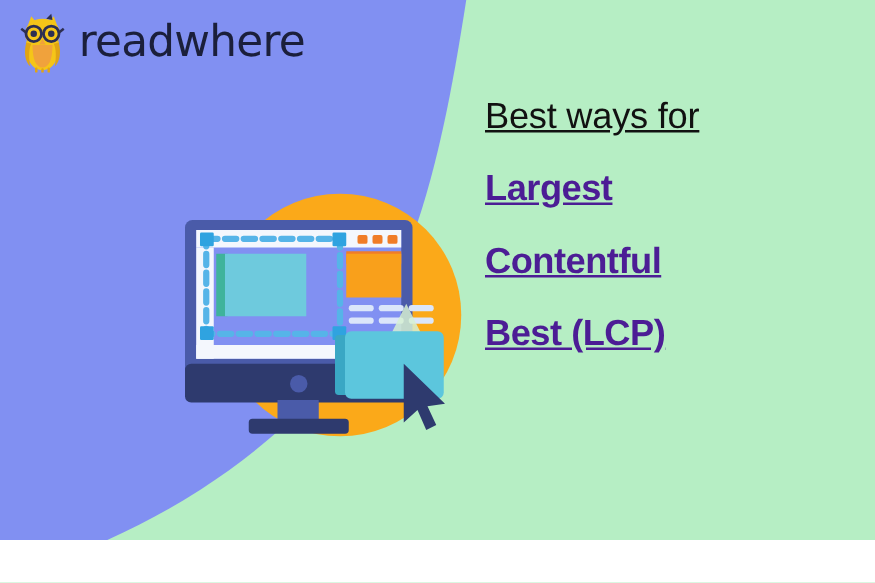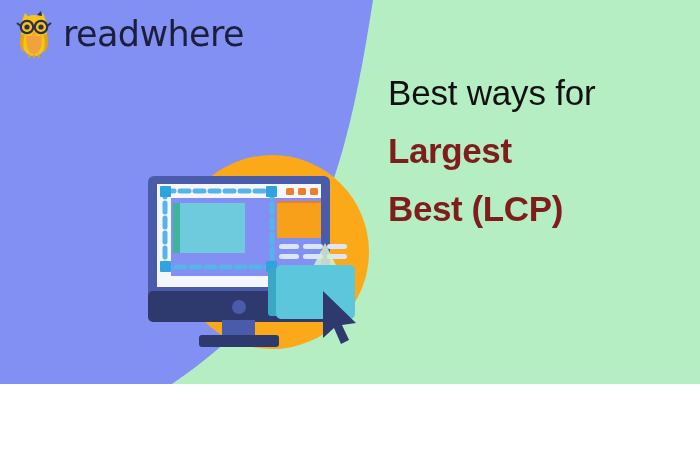--- a/index.html
+++ b/index.html
@@ -3,21 +3,21 @@
 <meta charset="utf-8">
 <style>
   html, body {
     margin: 0;
     padding: 0;
     background: #ffffff;
   }
   #poster {
     position: relative;
     width: 700px;
-    height: 384px;
+    height: 432px;
     overflow: hidden;
     font-family: "Liberation Sans", sans-serif;
     background: #b6eec4;
   }
   .layer {
     position: absolute;
     top: 0; left: 0;
     width: 700px;
     height: 466px;
   }
@@ -44,31 +44,32 @@
   
   #headline {
     position: absolute;
     left: 388px;
     top: 64px;
     width: 300px;
     z-index: 40;
   }
   .hl-line {
     font-family: "Liberation Sans", sans-serif;
-    font-size: 35px;
+    font-size: 29px;
     line-height: 58px;
     white-space: nowrap;
+    text-decoration: underline;
   }
   .hl-line.plain {
     color: #111111;
     font-weight: 400;
     letter-spacing: -0.2px;
   }
   .hl-line.accent {
-    color: #7f1d1d;
+    color: #4c1d95;
     font-weight: 700;
     letter-spacing: -0.4px;
   }
   
   #illustration {
     position: absolute;
     left: 0; top: 0;
     width: 700px; height: 466px;
     z-index: 30;
     pointer-events: none;
@@ -162,16 +163,17 @@
       <path d="M22,21 L19.5,25.5 L24.5,25.5 Z" fill="#f0a23c"></path>
 
       <path d="M17,45 L17,47.5 M22,45.5 L22,47.8 M27,45 L27,47.5" stroke="#e0a415" stroke-width="2" stroke-linecap="round"></path>
     </svg>
     <span id="brand-word">readwhere</span>
   </div>
 
   <div id="headline">
     <div class="hl-line plain">Best ways for</div>
     <div class="hl-line accent">Largest</div>
+    <div class="hl-line accent">Contentful</div>
     <div class="hl-line accent">Best (LCP)</div>
   </div>
 
 </div>
 
 </body></html>

